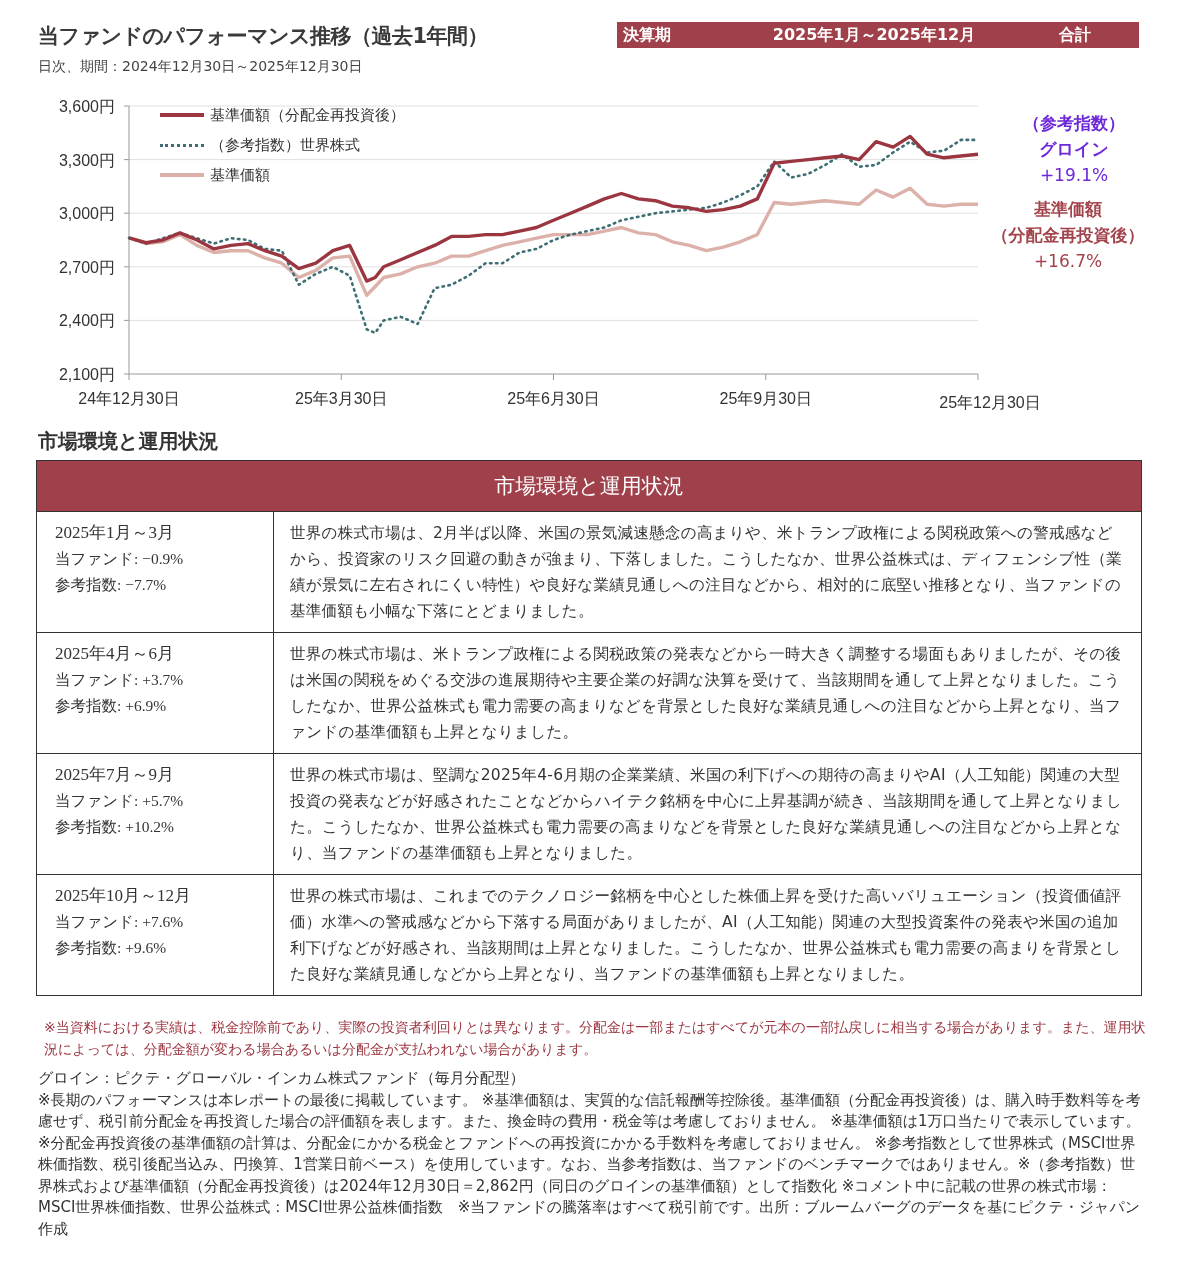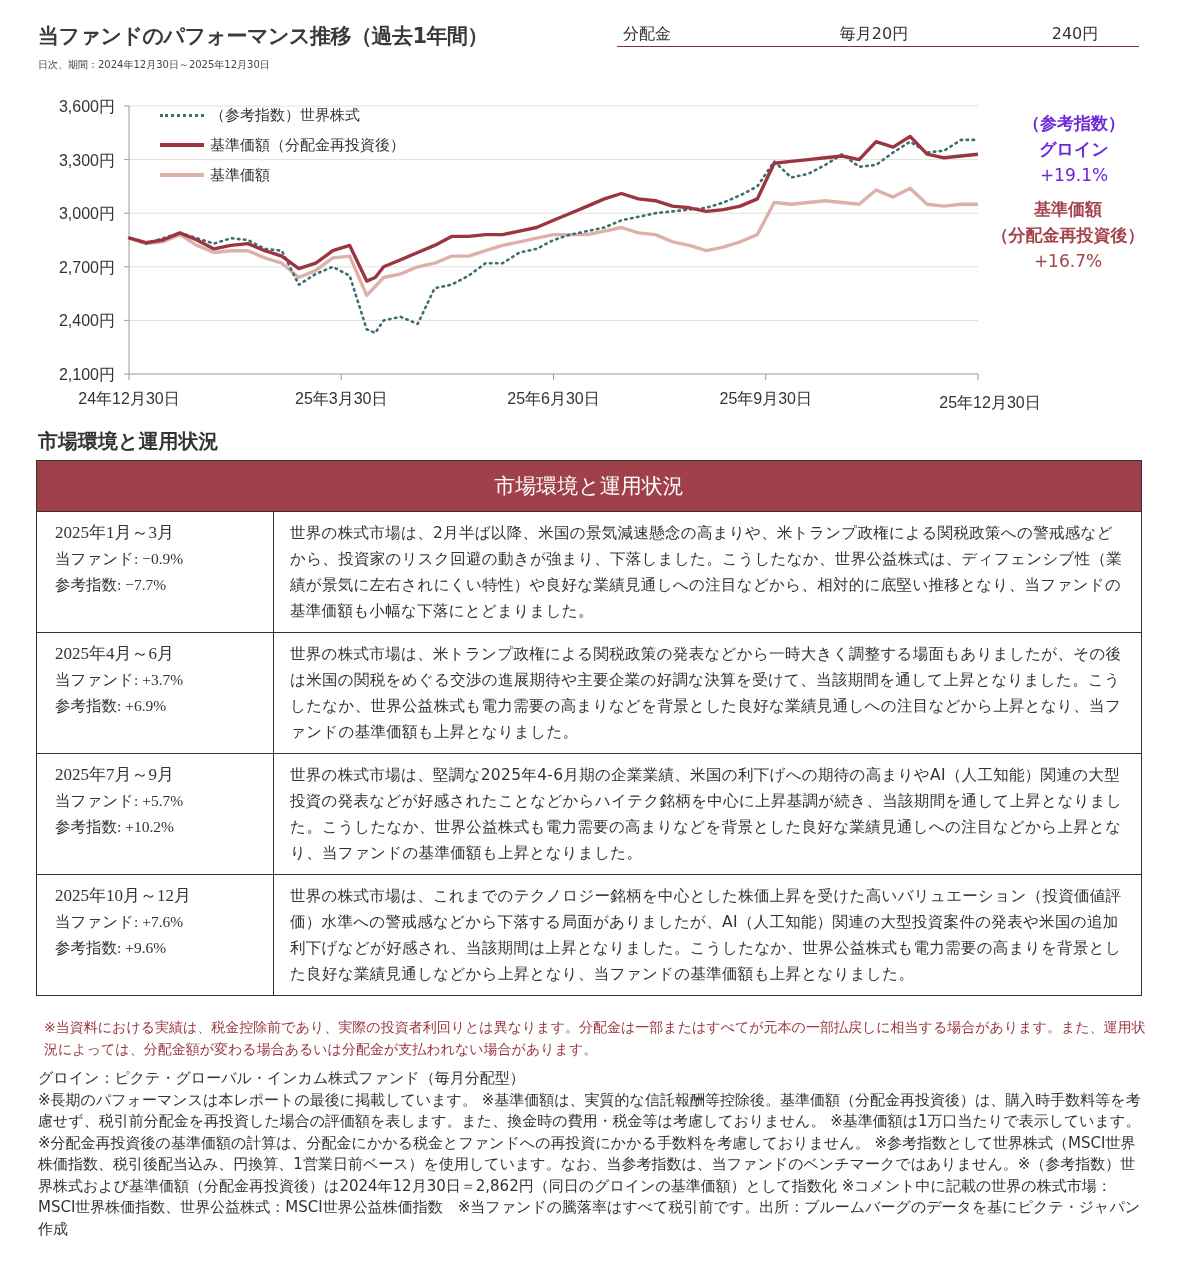--- a/index.html
+++ b/index.html
@@ -1,18 +1,18 @@
 <!DOCTYPE html>
 <html><head>
 <meta charset="utf-8">
 <style>
   html, body { margin:0; padding:0; background:#fff; }
   body { width:1198px; height:1271px; position:relative; font-family:"DejaVu Sans", "Liberation Sans", sans-serif; color:#333; overflow:hidden; }
   .title { position:absolute; left:38px; top:22px; font-size:21px; font-weight:bold; color:#3a3a3a; letter-spacing:-0.5px; }
-  .subtitle { position:absolute; left:38px; top:58px; font-size:10px; color:#444; }
+  .subtitle { position:absolute; left:38px; top:58px; font-size:14px; color:#444; }
   .dist-table { position:absolute; left:617px; top:22px; width:522px; border-collapse:collapse; font-size:16px; }
   .dist-table th { background:#a0404a; color:#fff; font-weight:bold; height:26px; padding:0 4px; }
   .dist-table td { height:24px; border-bottom:1px solid #8a2b33; color:#333; padding:0 4px; }
   .dist-table .c1 { text-align:left; width:110px; padding-left:6px; }
   .dist-table .c2 { text-align:center; }
   .dist-table .c3 { text-align:center; width:120px; }
   .chart { position:absolute; left:0; top:90px; width:1198px; height:330px; }
   .legend { position:absolute; left:160px; top:100px; font-size:15px; color:#333; }
   .legend .row { height:30px; display:flex; align-items:center; }
   .legend .sw { width:44px; margin-right:6px; height:0; }
@@ -33,24 +33,24 @@
   .note { position:absolute; left:38px; top:1068px; width:1105px; font-size:15px; line-height:21.5px; color:#333; }
 </style>
 </head>
 <body>
 
 <div class="title">当ファンドのパフォーマンス推移（過去1年間）</div>
 <div class="subtitle">日次、期間：2024年12月30日～2025年12月30日</div>
 
 <table class="dist-table">
   <tbody>
-  <tr>
-    <td class="c1">分配金</td>
-    <td class="c2">毎月20円</td>
-    <td class="c3">240円</td>
+      <tr>
+    <th class="c1">決算期</th>
+    <th class="c2">2025年1月～2025年12月</th>
+    <th class="c3">合計</th>
   </tr>
 </tbody>
   </table>
 
 <svg class="chart" width="1198" height="330" viewBox="0 90 1198 330">
   <g id="grid">
       <line x1="129" x2="978" y1="320.4" y2="320.4" stroke="#e0e0e0" stroke-width="1"></line>
       <line x1="129" x2="978" y1="266.8" y2="266.8" stroke="#e0e0e0" stroke-width="1"></line>
       <line x1="129" x2="978" y1="213.20000000000002" y2="213.20000000000002" stroke="#e0e0e0" stroke-width="1"></line>
       <line x1="129" x2="978" y1="159.6" y2="159.6" stroke="#e0e0e0" stroke-width="1"></line>
@@ -84,26 +84,26 @@
     </g>
   <g id="series">
       <polyline points="129.0,237.9 146.0,243.6 163.0,241.8 179.9,234.6 196.9,245.4 213.9,252.5 230.9,250.7 247.9,250.7 264.8,257.9 281.8,263.2 298.8,277.5 315.8,270.4 332.8,257.9 349.7,256.1 366.7,295.4 375.2,286.5 383.7,277.5 400.7,273.9 417.7,266.8 434.6,263.2 451.6,256.1 468.6,256.1 485.6,250.7 502.6,245.4 519.5,241.8 536.5,238.2 553.5,234.6 570.5,234.6 587.5,234.6 604.4,231.1 621.4,227.5 638.4,232.9 655.4,234.6 672.4,241.8 689.3,245.4 706.3,250.7 723.3,247.1 740.3,241.8 757.3,234.6 774.2,202.5 791.2,204.3 808.2,202.5 825.2,200.7 842.2,202.5 859.1,204.3 876.1,190.0 893.1,197.1 910.1,188.2 927.1,204.3 944.0,206.1 961.0,204.3 978.0,204.3" fill="none" stroke-linejoin="round" stroke="#dcb1aa" stroke-width="3.4"></polyline>
       <polyline points="129.0,237.9 146.0,243.6 163.0,238.2 179.9,232.9 196.9,238.2 213.9,243.6 230.9,238.2 247.9,240.0 264.8,248.9 281.8,250.7 298.8,284.7 315.8,273.9 332.8,266.8 349.7,275.7 366.7,329.3 375.2,332.9 383.7,320.4 400.7,316.8 417.7,324.0 434.6,288.2 451.6,284.7 468.6,275.7 485.6,263.2 502.6,263.2 519.5,252.5 536.5,248.9 553.5,240.0 570.5,234.6 587.5,231.1 604.4,227.5 621.4,220.3 638.4,216.8 655.4,213.2 672.4,211.4 689.3,209.6 706.3,207.8 723.3,202.5 740.3,195.3 757.3,186.4 774.2,161.4 791.2,177.5 808.2,173.9 825.2,165.0 842.2,154.2 859.1,166.7 876.1,165.0 893.1,152.5 910.1,141.7 927.1,152.5 944.0,150.7 961.0,139.9 978.0,139.9" fill="none" stroke-linejoin="round" stroke="#3e6e73" stroke-width="2.6" stroke-dasharray="1.5 4.5" stroke-linecap="round"></polyline>
       <polyline points="129.0,237.9 146.0,242.7 163.0,240.0 179.9,232.9 196.9,240.0 213.9,248.9 230.9,245.4 247.9,243.6 264.8,250.7 281.8,256.1 298.8,268.6 315.8,263.2 332.8,250.7 349.7,245.4 366.7,281.1 375.2,277.5 383.7,266.8 400.7,259.7 417.7,252.5 434.6,245.4 451.6,236.4 468.6,236.4 485.6,234.6 502.6,234.6 519.5,231.1 536.5,227.5 553.5,220.3 570.5,213.2 587.5,206.1 604.4,198.9 621.4,193.5 638.4,198.9 655.4,200.7 672.4,206.1 689.3,207.8 706.3,211.4 723.3,209.6 740.3,206.1 757.3,198.9 774.2,163.2 791.2,161.4 808.2,159.6 825.2,157.8 842.2,156.0 859.1,159.6 876.1,141.7 893.1,147.1 910.1,136.4 927.1,154.2 944.0,157.8 961.0,156.0 978.0,154.2" fill="none" stroke-linejoin="round" stroke="#9b3640" stroke-width="3.4"></polyline>
     </g>
 </svg>
 
 <div class="legend">
   <div class="row">
+    <span class="sw sw-dark"></span>
+    <span>基準価額（分配金再投資後）</span>
+  </div>
+  <div class="row">
     <span class="sw sw-dot"></span>
     <span>（参考指数）世界株式</span>
-  </div>
-  <div class="row">
-    <span class="sw sw-dark"></span>
-    <span>基準価額（分配金再投資後）</span>
   </div>
   <div class="row">
     <span class="sw sw-light"></span>
     <span>基準価額</span>
   </div>
 </div>
 
 <div class="endlbl idx">
   <div>（参考指数）</div>
   <div>グロイン</div>

